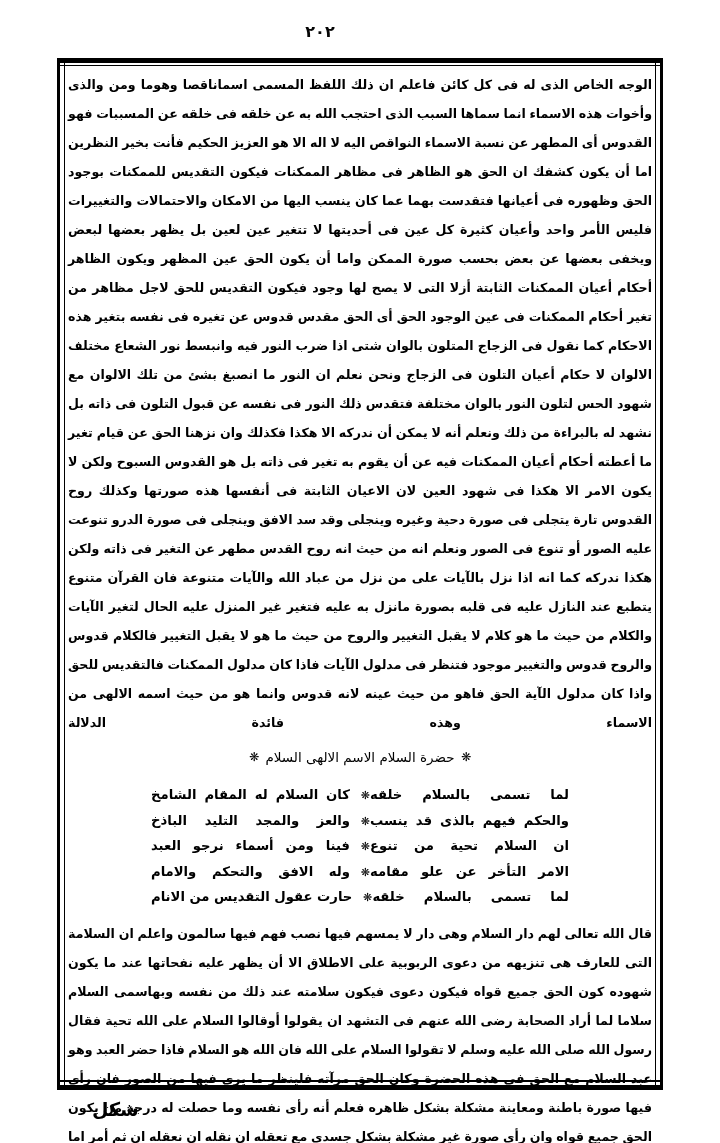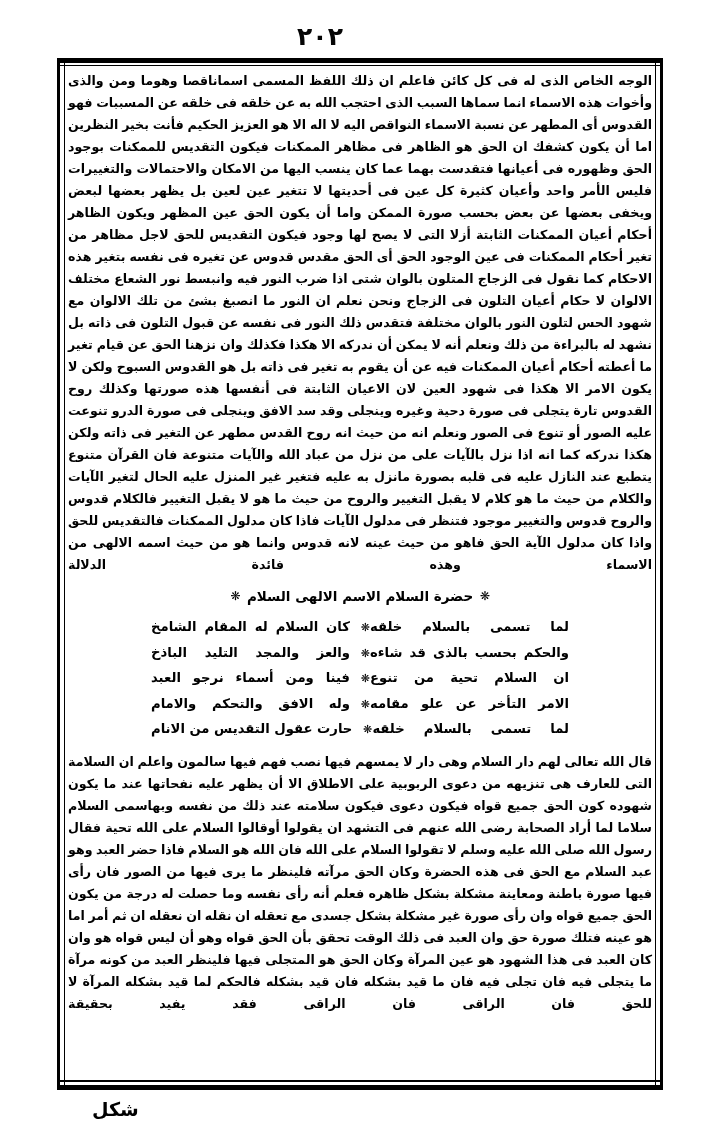--- a/index.html
+++ b/index.html
@@ -17,21 +17,21 @@
     color: #000000;
   }
 
   
   .page-number {
     position: absolute;
     top: 22px;
     left: 0;
     width: 640px;
     text-align: center;
-    font-size: 25px;
+    font-size: 16px;
     font-weight: bold;
     letter-spacing: 1px;
     font-family: "DejaVu Sans", "Liberation Sans", sans-serif;
     color: #050505;
   }
 
   
   .frame {
     position: absolute;
     left: 57px;
@@ -92,40 +92,40 @@
     top: 70px;
     width: 584px;
     height: 1008px;
     direction: rtl;
     text-align: justify;
     text-align-last: justify;
   }
 
   .prose {
     font-size: 12.6px;
-    line-height: 22px;
+    line-height: 29px;
     font-weight: bold;
     letter-spacing: -0.4px;
     word-spacing: -1px;
     text-align: justify;
     text-align-last: justify;
     direction: rtl;
     font-family: "DejaVu Sans", "Liberation Sans", sans-serif;
   }
   .prose.block-a { margin-top: 0px; }
   .prose.block-b { margin-top: 2px; }
 
   
   .section-heading {
     text-align: left;
     text-align-last: center;
     font-size: 13.5px;
-    font-weight: bold;
+    font-weight: normal;
     margin-top: 12px;
-    margin-bottom: 11px;
+    margin-bottom: 18px;
     direction: rtl;
     letter-spacing: -0.3px;
   }
   .section-heading .ornament {
     font-size: 12px;
     vertical-align: 1px;
     padding: 0 2px;
   }
 
   
@@ -194,21 +194,21 @@
     <span class="ornament">❋</span>
   </div>
 
   <div class="poem">
     <div class="verse">
       <span class="hemistich first">لما تسمى بالسلام خلقه</span>
       <span class="verse-sep">❋</span>
       <span class="hemistich second">كان السلام له المقام الشامخ</span>
     </div>
     <div class="verse">
-      <span class="hemistich first">والحكم بحسب بالذى قد شاءه</span>
+      <span class="hemistich first">والحكم فيهم بالذى قد ينسب</span>
       <span class="verse-sep">❋</span>
       <span class="hemistich second">والعز والمجد التليد الباذخ</span>
     </div>
     <div class="verse">
       <span class="hemistich first">ان السلام تحية من تنوع</span>
       <span class="verse-sep">❋</span>
       <span class="hemistich second">فينا ومن أسماء نرجو العبد</span>
     </div>
     <div class="verse">
       <span class="hemistich first">الامر التأخر عن علو مقامه</span>

